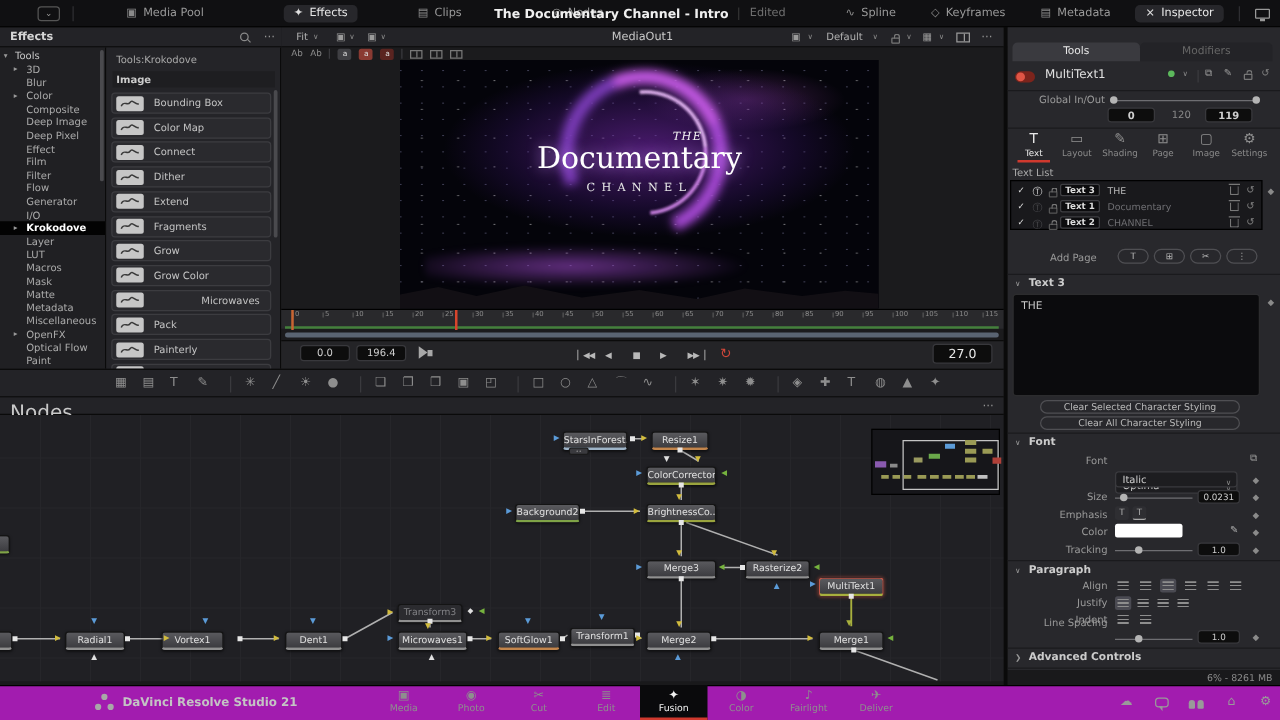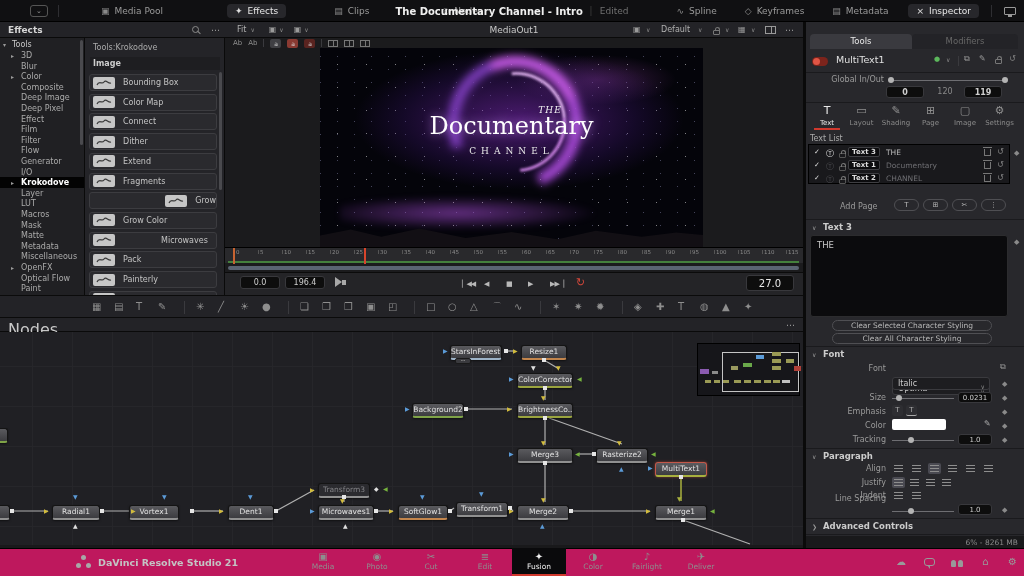--- a/index.html
+++ b/index.html
@@ -113,21 +113,21 @@
   .ptab .un{position:absolute;left:4px;bottom:-3px;width:26px;height:2px;background:#d0392e}
   .pill{position:absolute;border:1px solid #4f4f53;border-radius:6px;font-size:7.5px;color:#b8b8b8;text-align:center}
   .trash{position:absolute;width:7px;height:7px;border:1px solid #777;border-top:none;border-radius:0 0 1px 1px}
   .trash:before{content:'';position:absolute;top:-2px;left:-2px;width:9px;height:1px;background:#777}
   .reset{position:absolute;font-size:8px;color:#808080}
   .stripe{width:11px;height:9px;background:repeating-linear-gradient(to bottom,#8e8e8e 0 1px,transparent 1px 3px);background-size:9px 8px;background-position:1px 1px;background-repeat:no-repeat}
   .stwrap{position:absolute;width:13px;height:11px;padding:1px;border-radius:2px}
   .stwrap.on{background:#4a4a52}
   .ebtn{position:absolute;width:11px;height:11px;background:#2e2e32;border-radius:2px;font-size:7px;color:#aaa;text-align:center;line-height:11px}
   
-  #botbar{position:absolute;left:0;top:548px;width:1024px;height:28px;background:#be185d;border-top:1px solid #000}
+  #botbar{position:absolute;left:0;top:548px;width:1024px;height:28px;background:#a21caf;border-top:1px solid #000}
   .logo{position:absolute;left:76px;top:6px;width:16px;height:14px}
   .logo:before{content:'';position:absolute;left:5px;top:0;width:5px;height:5px;border-radius:50%;background:#a8a8a8;box-shadow:-5px 8px 0 #a8a8a8,5px 8px 0 #a8a8a8}
   .page{position:absolute;top:548px;width:54px;height:28px;text-align:center}
   .page .pi{font-size:10px;color:#8e8e8e;margin-top:3px}
   .page .pl{font-size:7.5px;color:#8e8e8e}
   .page.active{background:#0a0a0c;border-bottom:2px solid #d0392e}
   .page.active .pi,.page.active .pl{color:#f0f0f0}
   .bricn{position:absolute;top:556px;font-size:10px;color:#9a9a9a}
   .bubble{position:absolute;width:11px;height:8px;border:1px solid #999;border-radius:3px}
   .bubble:after{content:'';position:absolute;left:2px;bottom:-4px;border-left:3px solid transparent;border-right:0 solid transparent;border-top:4px solid #999}
@@ -349,21 +349,21 @@
           <div class="klbl">Extend</div>
         </div>
         <div class="kitem" style="top: 134.5px;">
           <div class="kthumb">
             <svg width="16" height="8" viewBox="0 0 16 8">
               <path d="M1 6 C3 1 6 6 8 3 C10 0 12 5 15 4" stroke="#3a3a3a" stroke-width="1.2" fill="none"></path>
             </svg>
           </div>
           <div class="klbl">Fragments</div>
         </div>
-        <div class="kitem" style="top: 154.2px; justify-content: flex-end;">
+        <div class="kitem" style="top: 154.2px;">
           <div class="kthumb">
             <svg width="16" height="8" viewBox="0 0 16 8">
               <path d="M1 6 C3 1 6 6 8 3 C10 0 12 5 15 4" stroke="#3a3a3a" stroke-width="1.2" fill="none"></path>
             </svg>
           </div>
           <div class="klbl">Grow</div>
         </div>
         <div class="kitem" style="top: 173.9px;">
           <div class="kthumb">
             <svg width="16" height="8" viewBox="0 0 16 8">

